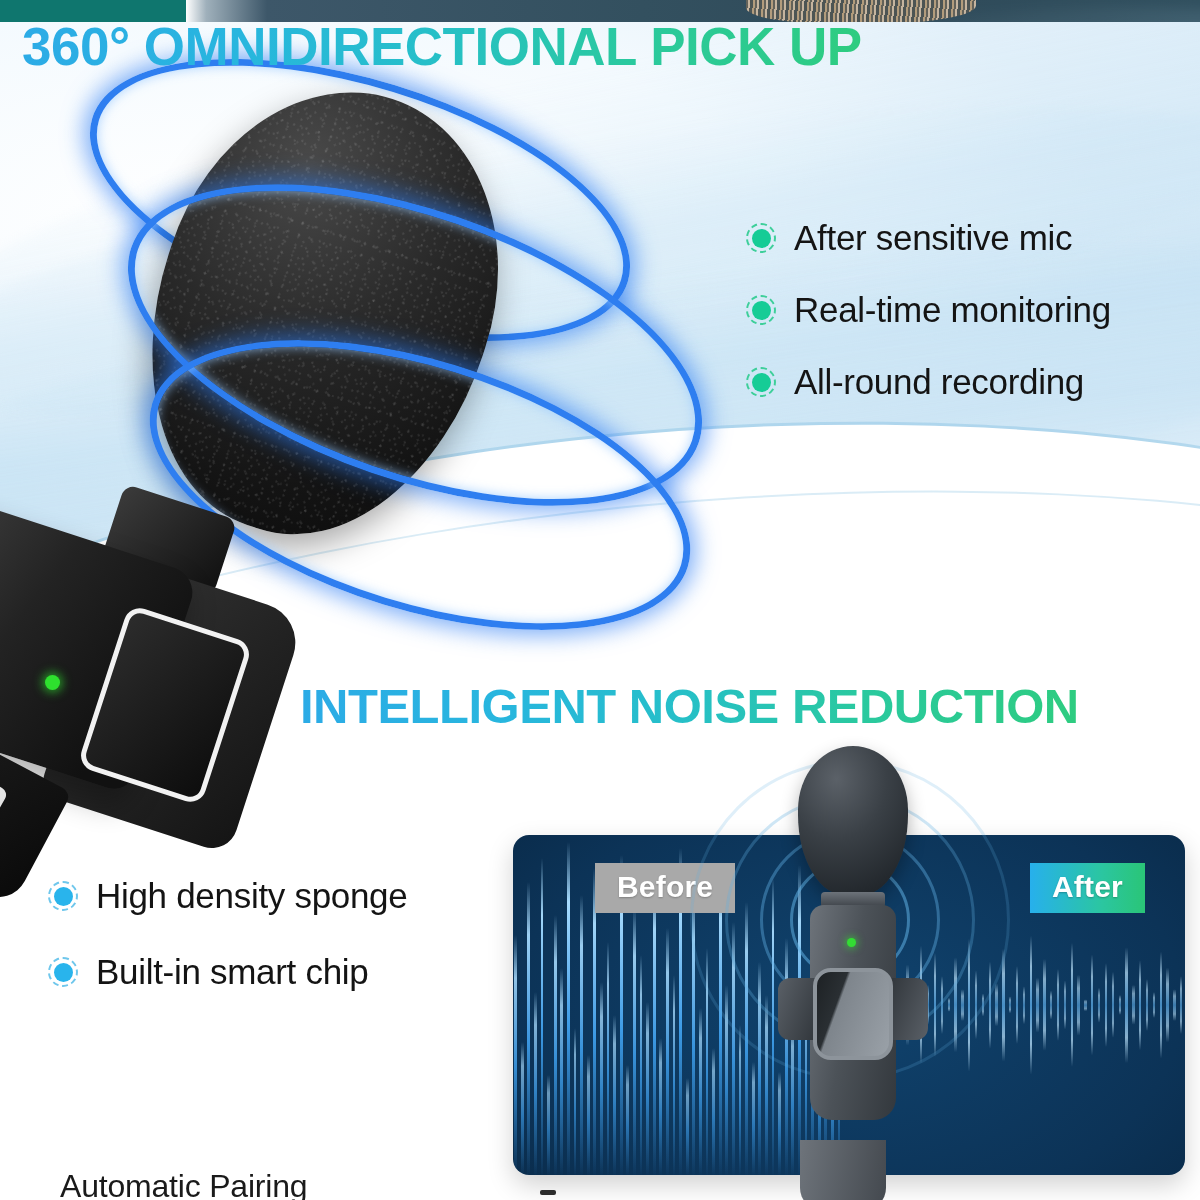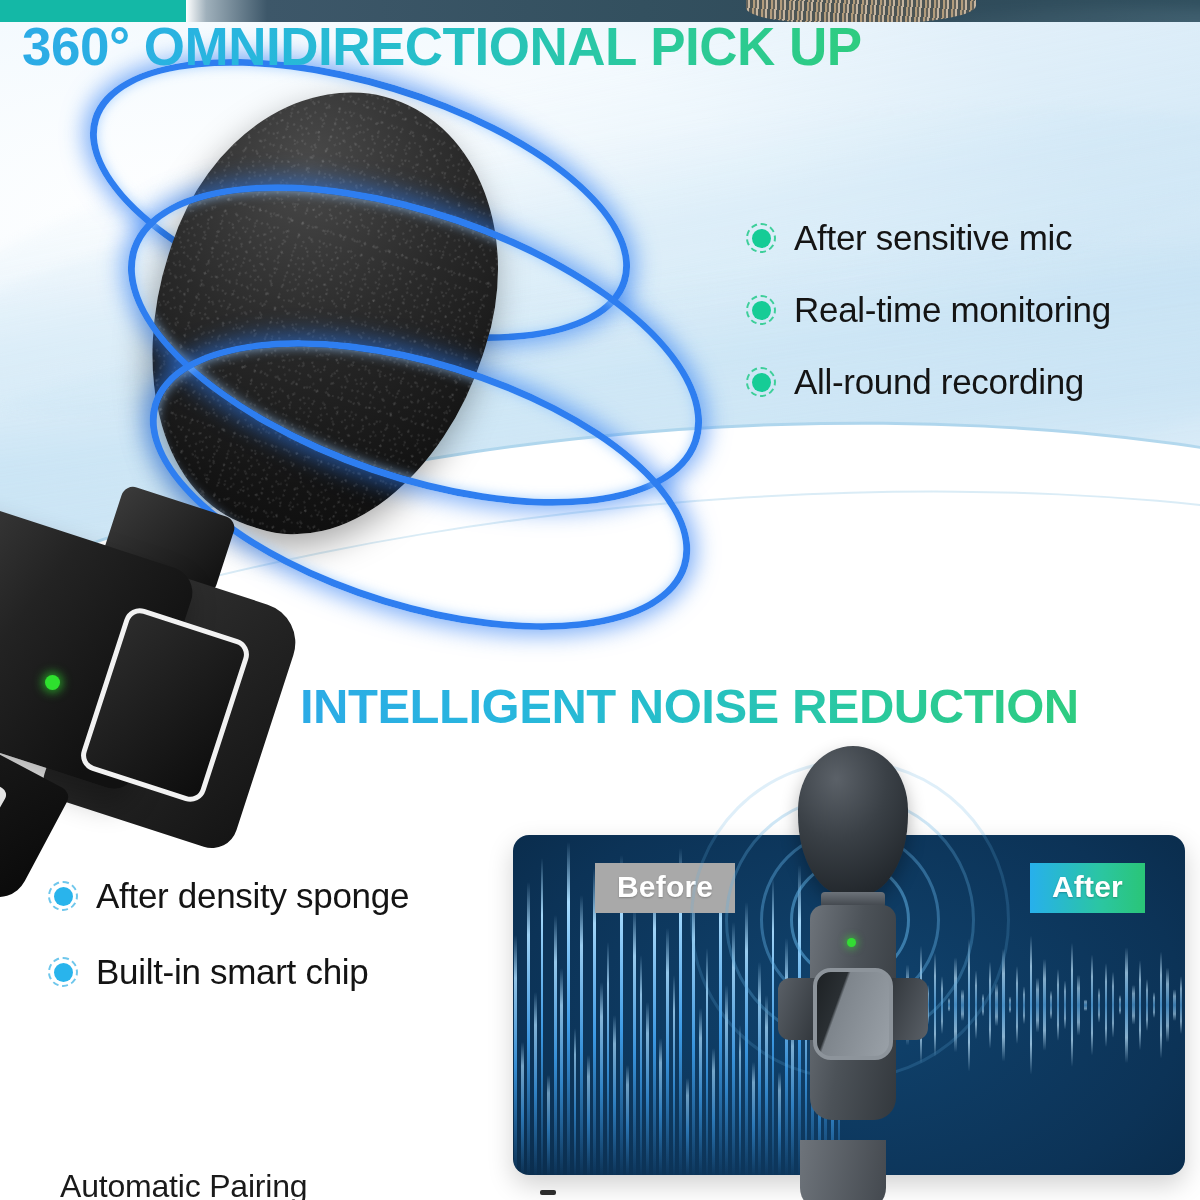--- a/index.html
+++ b/index.html
@@ -3,21 +3,21 @@
 <meta charset="utf-8">
 <style>
   * { margin:0; padding:0; box-sizing:border-box; }
   html,body { width:1200px; height:1200px; }
   body {
     font-family:"Liberation Sans", sans-serif;
     background:#ffffff;
     overflow:hidden;
     position:relative;
   }
-  #stage { position:absolute; inset:0; width:1200px; height:1200px; overflow:hidden; background:#14b8a6;text-decoration:underline; }
+  #stage { position:absolute; inset:0; width:1200px; height:1200px; overflow:hidden; background:#0f766e;text-decoration:underline; }
 
   
   .top-strip{
     position:absolute; left:186px; top:0; width:1014px; height:22px;
     background:linear-gradient(90deg,#ffffff 0%,#9fb0bb 2%,#3d5769 8%,#33505f 45%,#2f4a59 70%,#31505f 100%);
     overflow:hidden;
   }
   .top-fur{
     position:absolute; left:560px; top:-16px; width:230px; height:40px;
     background:
@@ -286,21 +286,21 @@
       <span class="bullet-dot dot-green"></span>
       <span class="bullet-text">All-round recording</span>
     </div>
   </div>
 
   <div class="headline" id="headline-2">INTELLIGENT NOISE REDUCTION</div>
 
   <div class="bullets" id="bullets-bottom">
     <div class="bullet-row">
       <span class="bullet-dot dot-blue"></span>
-      <span class="bullet-text">After density sponge</span>
+      <span class="bullet-text">High density sponge</span>
     </div>
     <div class="bullet-row">
       <span class="bullet-dot dot-blue"></span>
       <span class="bullet-text">Built-in smart chip</span>
     </div>
   </div>
 
   <div class="ba-panel">
     <div class="wf wf-before" id="wf-before">
         <div class="bar" style="left: 1.188px; width: 2.772px; height: 239.904px; opacity: 0.85;"></div>

